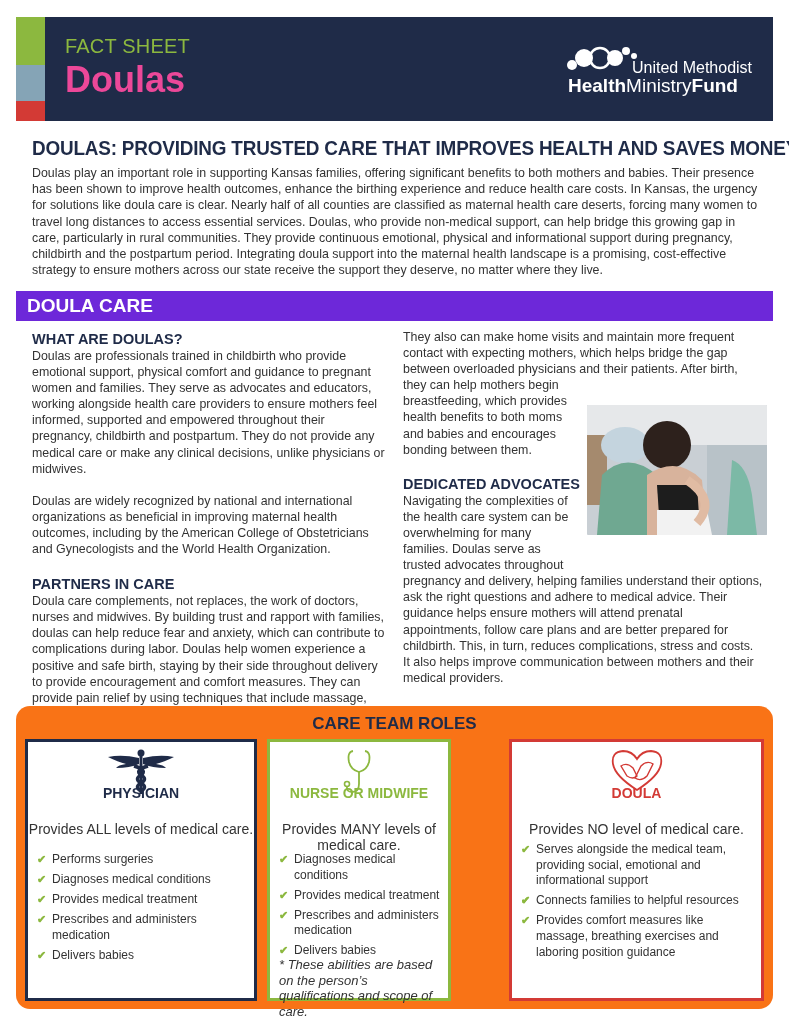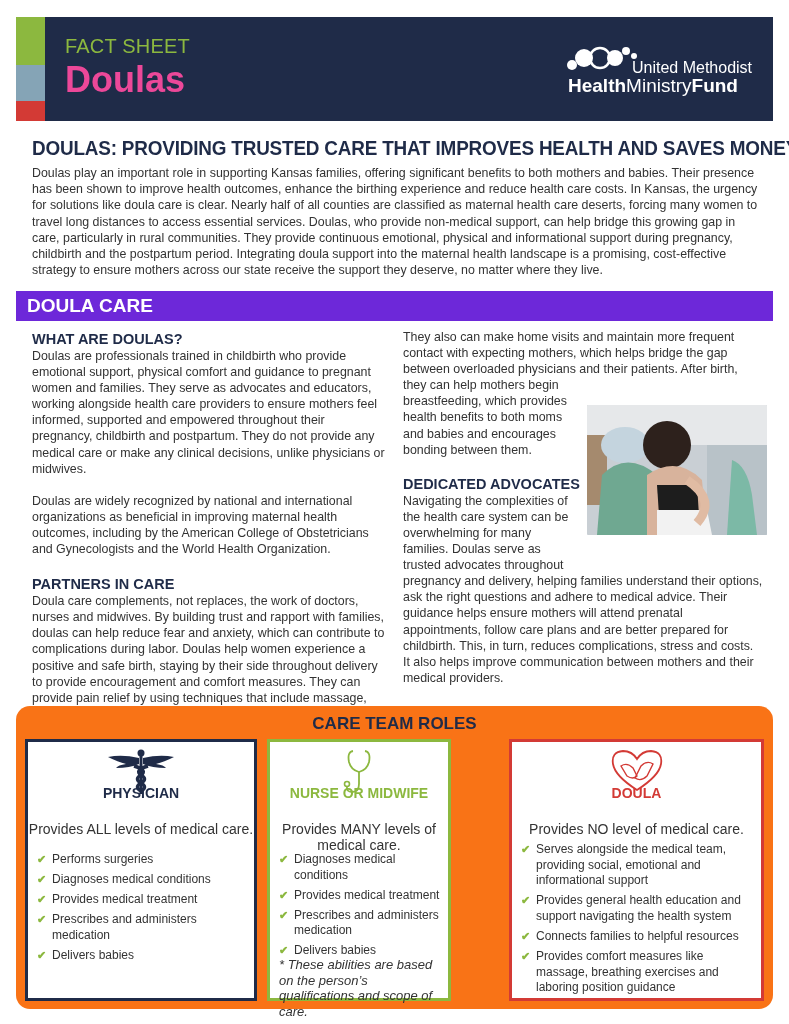--- a/index.html
+++ b/index.html
@@ -144,18 +144,18 @@
       <svg width="60" height="46" viewBox="0 0 60 46">
         <path d="M30 42 Q8 28 6 16 Q4 4 16 3 Q25 3 30 11 Q35 3 44 3 Q56 4 54 16 Q52 28 30 42 Z" stroke="#d33a35" stroke-width="1.8" fill="none"></path>
         <path d="M14 18 Q20 14 26 20 L30 28 Q26 32 20 28 Z" stroke="#d33a35" stroke-width="1.4" fill="none"></path>
         <path d="M46 16 Q40 12 34 18 L28 30 Q34 34 40 28 Z" stroke="#d33a35" stroke-width="1.4" fill="none"></path>
       </svg>
     </div>
     <div class="ct" style="color:#d33a35;">DOULA</div>
     <div class="cs">Provides NO level of medical care.</div>
     <ul style="top:100px;">
       <li><span class="chk">✔</span><span>Serves alongside the medical team, providing social, emotional and informational support</span></li>
-      <li><span class="chk">✔</span><span>Provides general health education and support navigating the health system</span></li>
+      <li><span class="chk">✔</span></li>
       <li><span class="chk">✔</span><span>Connects families to helpful resources</span></li>
       <li><span class="chk">✔</span><span>Provides comfort measures like massage, breathing exercises and laboring position guidance</span></li>
     </ul>
   </div>
 </div>
 
 </body></html>

